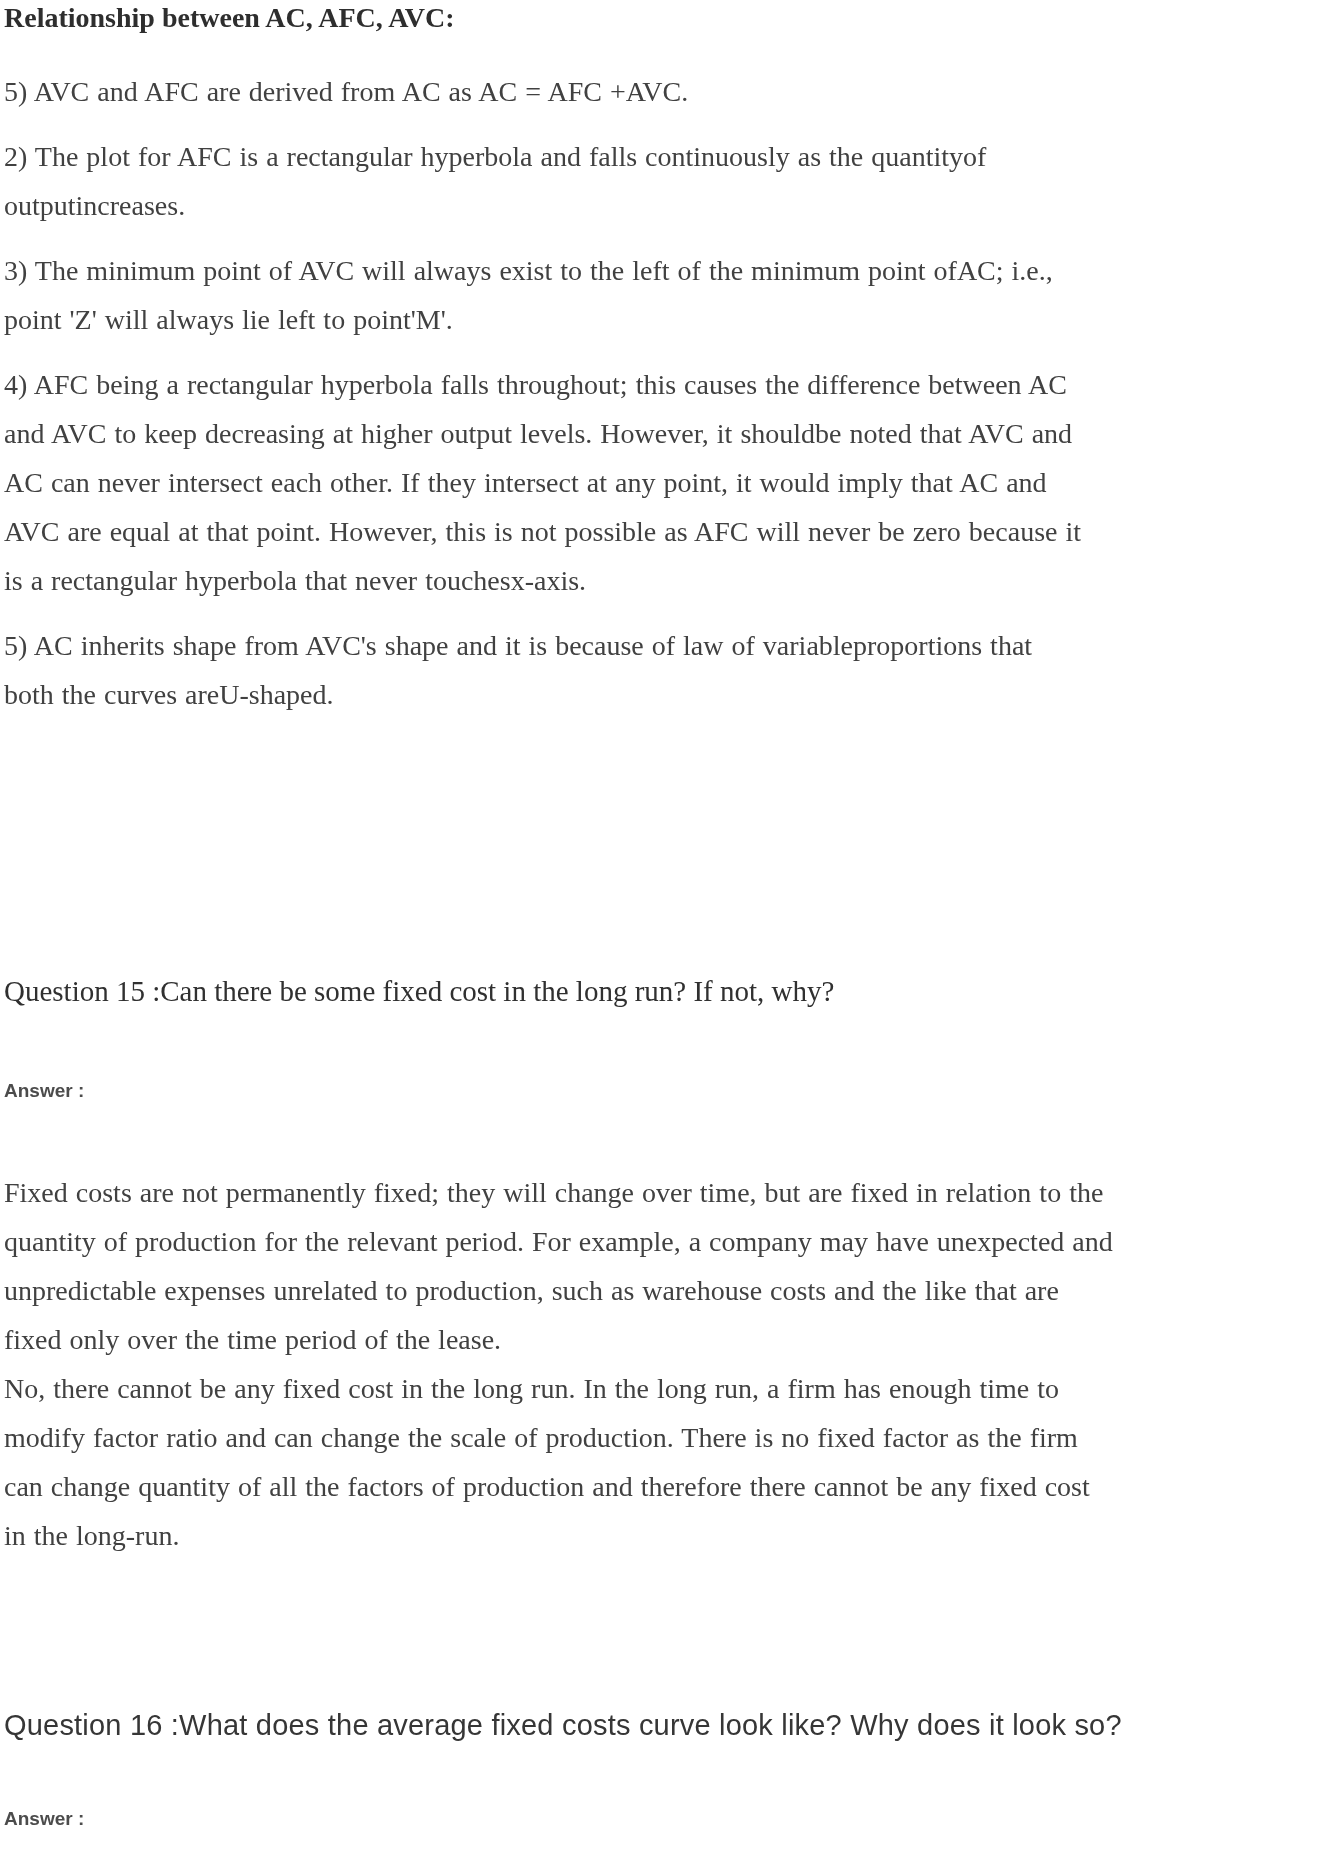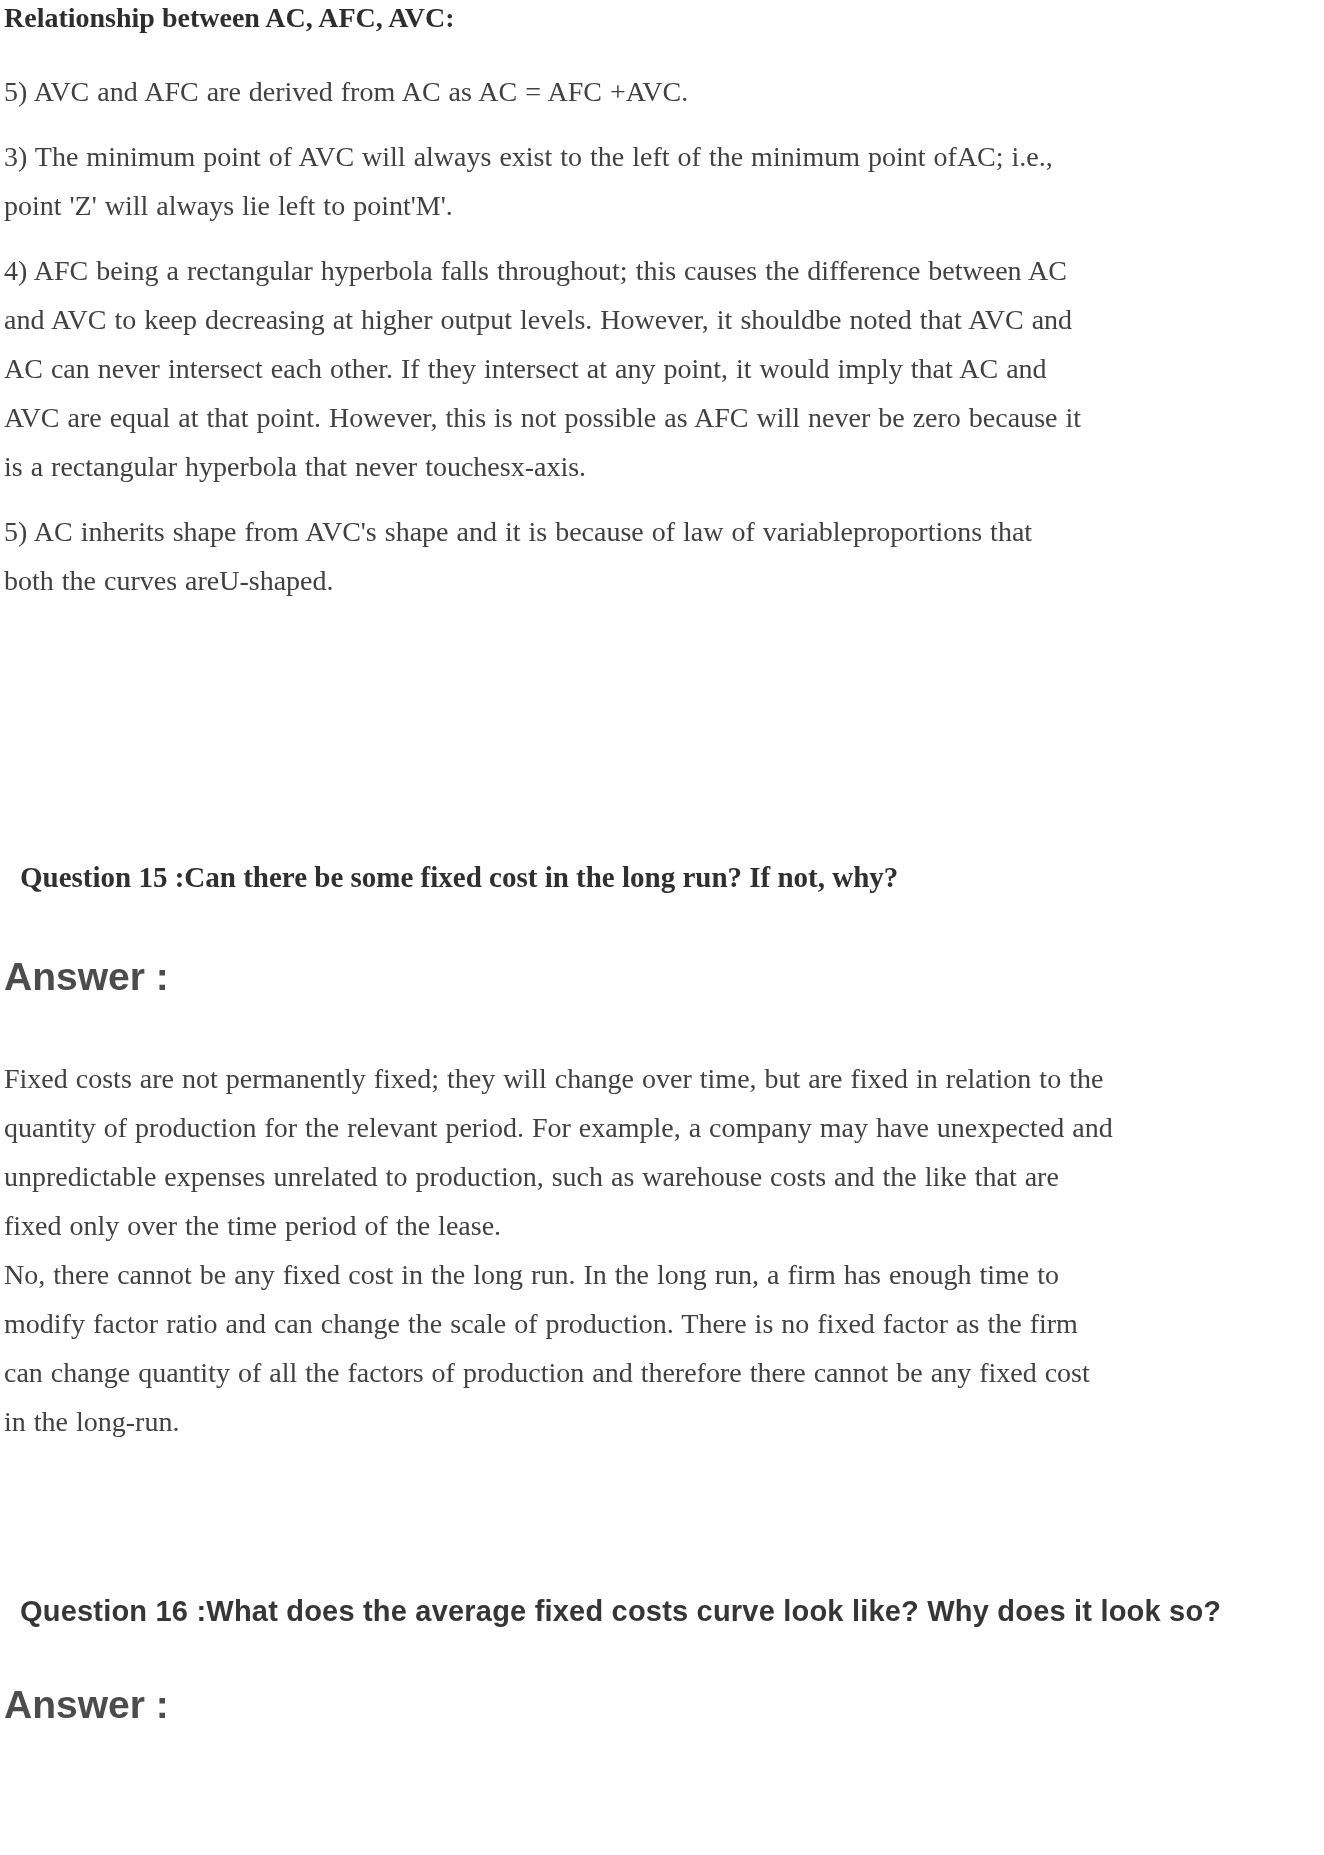--- a/index.html
+++ b/index.html
@@ -32,57 +32,59 @@
     font-size: 28px;
     line-height: 49px;
     margin: 0;
     max-width: 1318px;
     white-space: pre-line;
     color: #414141;
     word-spacing: 1px;
   }
   p.point { margin-bottom: 16px; }
   .q-heading {
-    font-weight: bold;
+    font-weight: normal;
     font-size: 29px;
     line-height: 36px;
-    margin: 16px;
+    margin: 0;
   }
   .q15-heading {
     font-family: "Liberation Serif", serif;
     color: #303030;
     margin-top: 254px;
   }
   .q16-heading {
     font-family: "Liberation Sans", sans-serif;
     color: #363636;
     margin-top: 147px;
     letter-spacing: 0.2px;
   }
   .answer-label {
     font-family: "Liberation Sans", sans-serif;
     font-weight: bold;
-    font-size: 39px;
+    font-size: 19px;
     line-height: 36px;
     color: #4c4c4c;
     margin: 0;
   }
   .answer-label.a15 { margin-top: 64px; margin-bottom: 22px; }
   .answer-label.a16 { margin-top: 58px; }
   p.answer-par-2 { margin-top: 59px; }
 </style>
 </head>
 <body>
 
 <div class="page">
 
   <h1 class="section-heading">Relationship between AC, AFC, AVC:</h1>
 
   <p class="body-par point">5) AVC and AFC are derived from AC as AC = AFC +AVC.</p>
 
+  <p class="body-par point">2) The plot for AFC is a rectangular hyperbola and falls continuously as the quantityof
+outputincreases.</p>
 
   <p class="body-par point">3) The minimum point of AVC will always exist to the left of the minimum point ofAC; i.e.,
 point 'Z' will always lie left to point'M'.</p>
 
   <p class="body-par point">4) AFC being a rectangular hyperbola falls throughout; this causes the difference between AC
 and AVC to keep decreasing at higher output levels. However, it shouldbe noted that AVC and
 AC can never intersect each other. If they intersect at any point, it would imply that AC and
 AVC are equal at that point. However, this is not possible as AFC will never be zero because it
 is a rectangular hyperbola that never touchesx-axis.</p>
 

